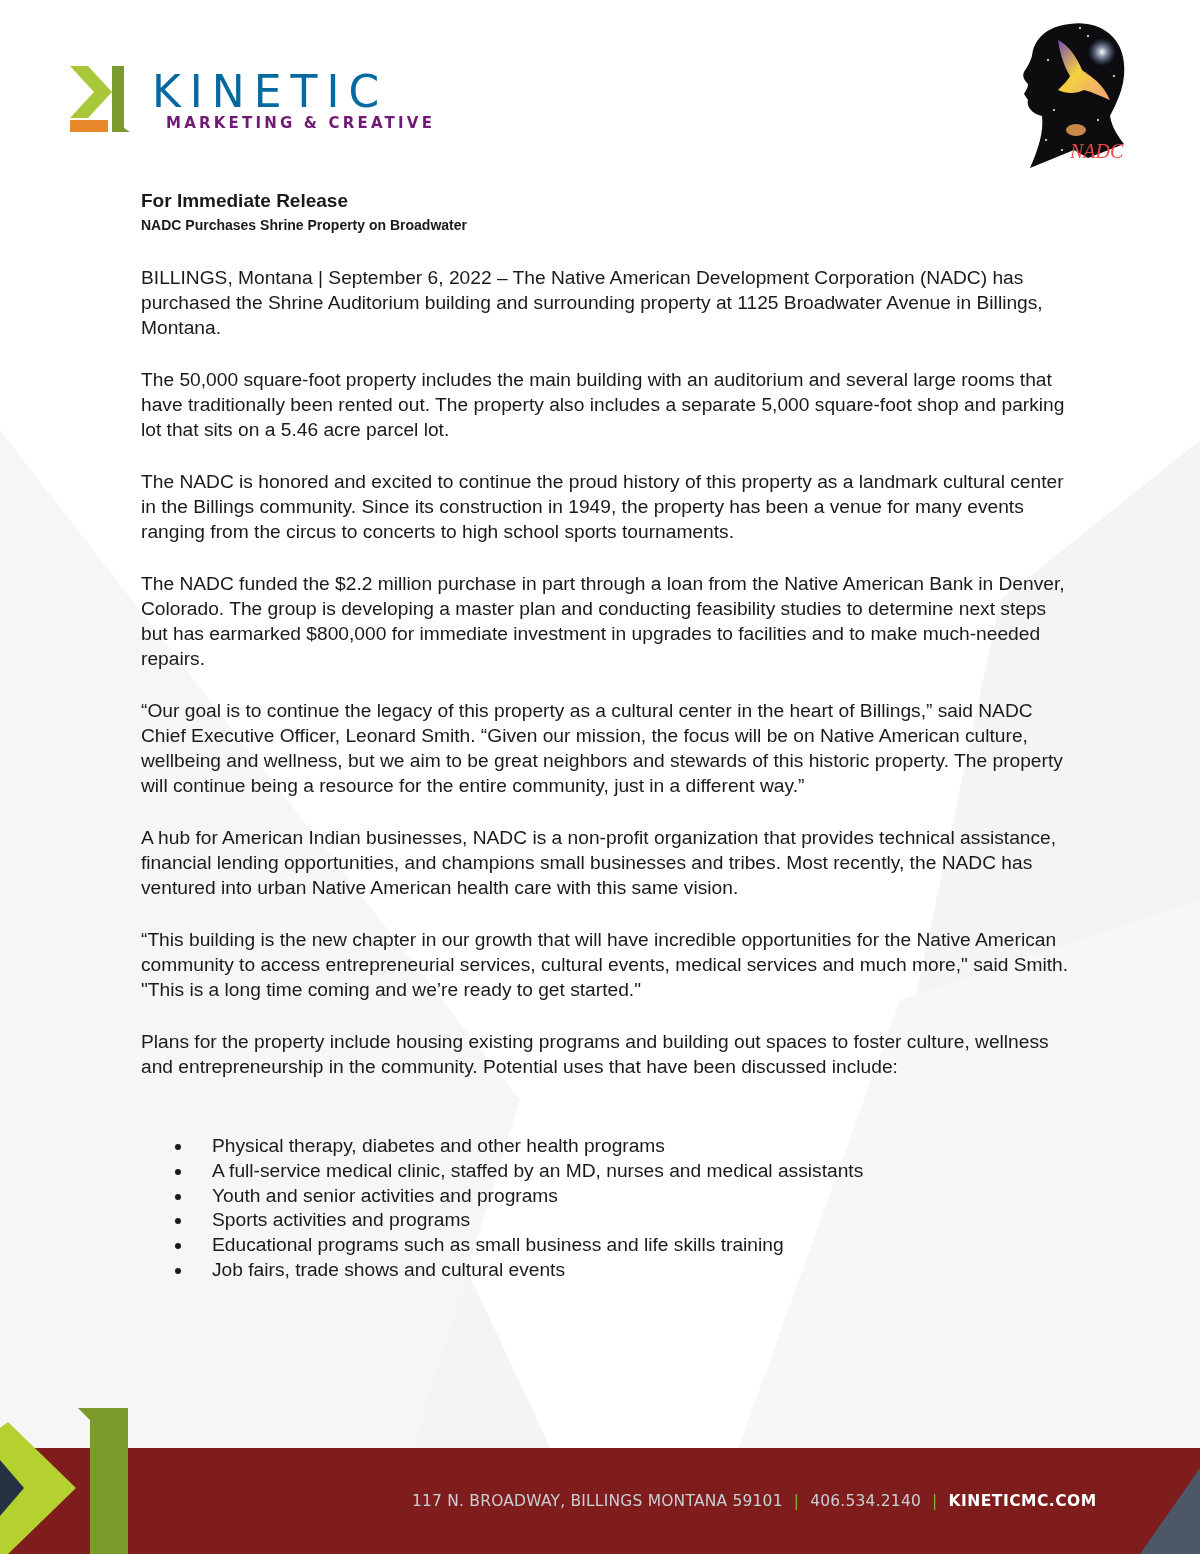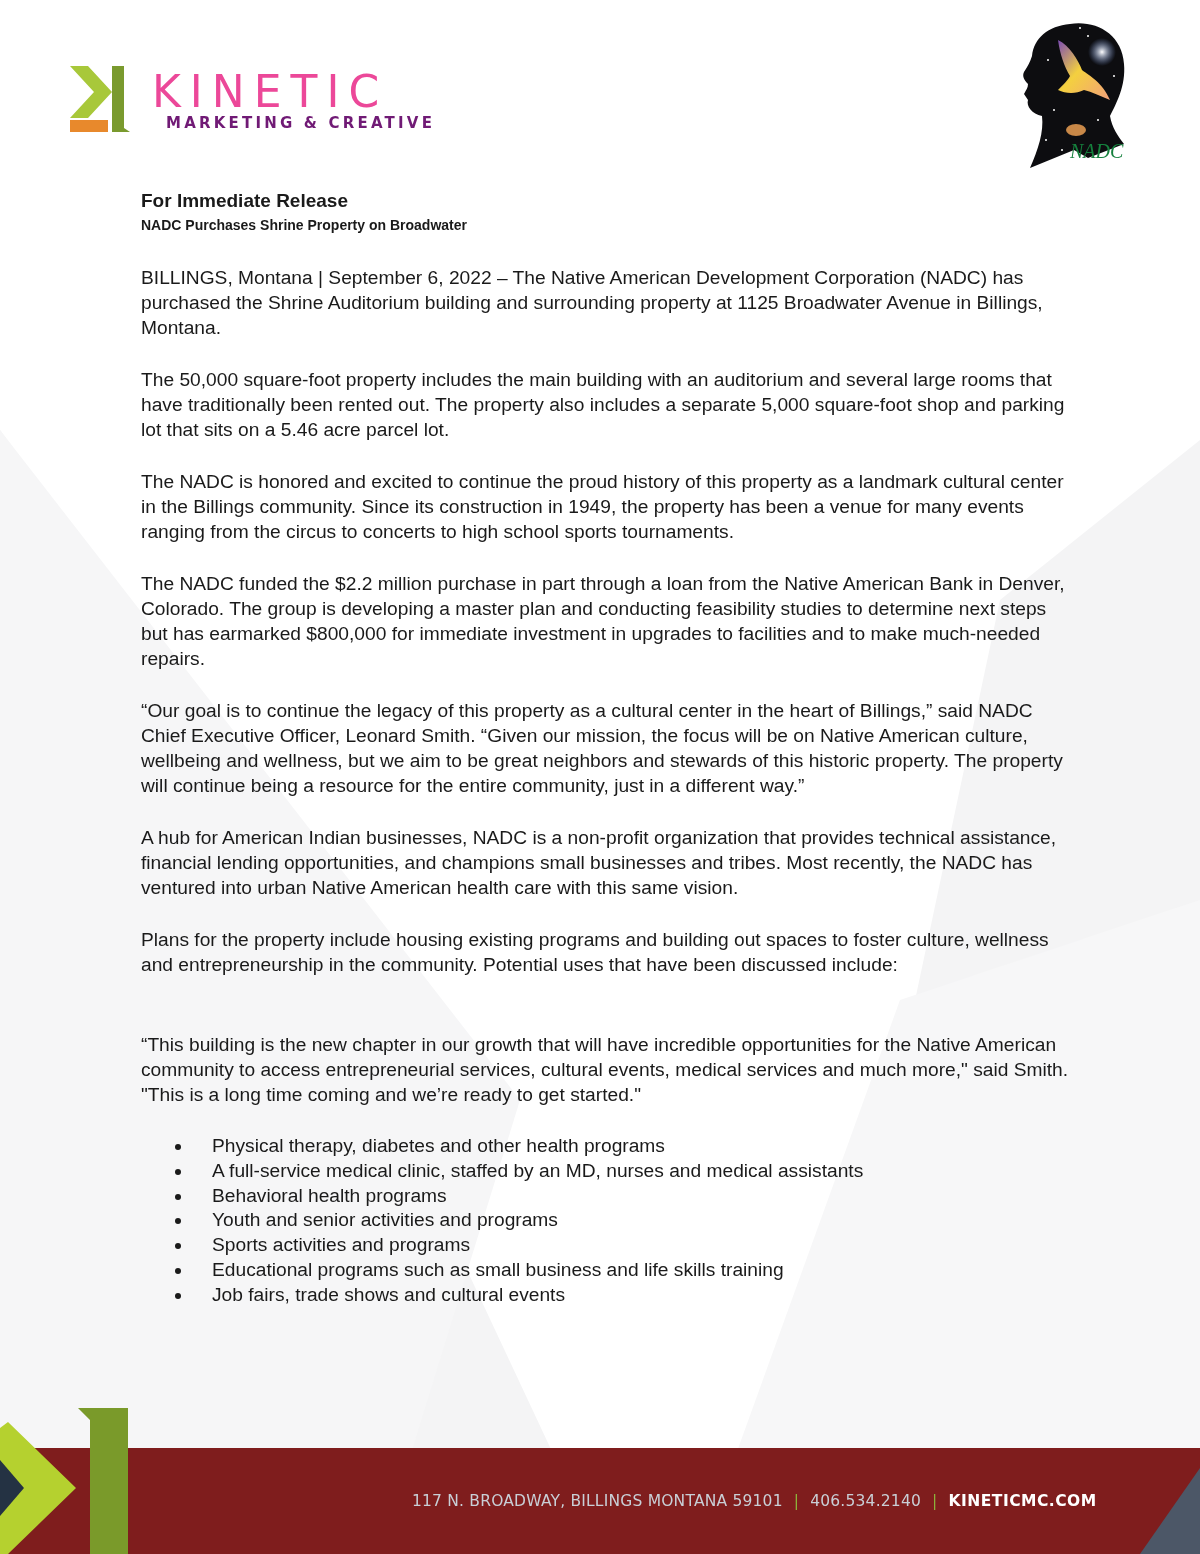--- a/index.html
+++ b/index.html
@@ -20,38 +20,38 @@
     
     .kinetic-logo {
       position: absolute; left: 68px; top: 64px;
       width: 380px; height: 72px;
     }
     .kinetic-mark { position: absolute; left: 0; top: 0; width: 64px; height: 70px; }
     .kinetic-word {
       position: absolute; left: 84px; top: 4px;
       font-family: "DejaVu Sans", sans-serif;
       font-size: 44px; letter-spacing: 9px;
-      color: #ec4899; font-weight: normal;
+      color: #0369a1; font-weight: normal;
       line-height: 48px;
     }
     .kinetic-sub {
       position: absolute; left: 98px; top: 50px;
       font-family: "DejaVu Sans", sans-serif;
       font-size: 15px; letter-spacing: 3.2px;
       color: #701a75; font-weight: bold;
     }
     .nadc-logo {
       position: absolute; left: 1018px; top: 20px;
       width: 120px; height: 150px;
     }
     .nadc-text {
       position: absolute; left: 52px; top: 120px;
       font-family: "Liberation Serif", serif;
       font-style: italic; font-size: 20px;
-      color: #15803d;
+      color: #ef4444;
     }
 
     
     .content {
       position: absolute; left: 141px; top: 188px; width: 930px;
       font-size: 19.2px; line-height: 25px;
     }
     .release { font-weight: bold; font-size: 19px; line-height: 25px; }
     .headline { font-weight: bold; font-size: 14px; margin-bottom: 27px; line-height: 25px; }
     .para { margin-bottom: 27px; }
@@ -138,26 +138,25 @@
 
 <div class="content">
   <div class="release">For Immediate Release</div>
   <div class="headline">NADC Purchases Shrine Property on Broadwater</div>
   <p class="para">BILLINGS, Montana | September 6, 2022 – The Native American Development Corporation (NADC) has purchased the Shrine Auditorium building and surrounding property at 1125 Broadwater Avenue in Billings, Montana.</p>
   <p class="para">The 50,000 square-foot property includes the main building with an auditorium and several large rooms that have traditionally been rented out. The property also includes a separate 5,000 square-foot shop and parking lot that sits on a 5.46 acre parcel lot.</p>
   <p class="para">The NADC is honored and excited to continue the proud history of this property as a landmark cultural center in the Billings community. Since its construction in 1949, the property has been a venue for many events ranging from the circus to concerts to high school sports tournaments.</p>
   <p class="para">The NADC funded the $2.2 million purchase in part through a loan from the Native American Bank in Denver, Colorado. The group is developing a master plan and conducting feasibility studies to determine next steps but has earmarked $800,000 for immediate investment in upgrades to facilities and to make much-needed repairs.</p>
   <p class="para">“Our goal is to continue the legacy of this property as a cultural center in the heart of Billings,” said NADC Chief Executive Officer, Leonard Smith. “Given our mission, the focus will be on Native American culture, wellbeing and wellness, but we aim to be great neighbors and stewards of this historic property. The property will continue being a resource for the entire community, just in a different way.”</p>
   <p class="para">A hub for American Indian businesses, NADC is a non-profit organization that provides technical assistance, financial lending opportunities, and champions small businesses and tribes. Most recently, the NADC has ventured into urban Native American health care with this same vision.</p>
+  <p class="para">“This building is the new chapter in our growth that will have incredible opportunities for the Native American community to access entrepreneurial services, cultural events, medical services and much more," said Smith. "This is a long time coming and we’re ready to get started."</p>
   <p class="para last">Plans for the property include housing existing programs and building out spaces to foster culture, wellness and entrepreneurship in the community. Potential uses that have been discussed include:</p>
-  <p class="para">“This building is the new chapter in our growth that will have incredible opportunities for the Native American community to access entrepreneurial services, cultural events, medical services and much more," said Smith. "This is a long time coming and we’re ready to get started."</p>
   <ul class="bullets">
     <li><span class="dot"></span><span>Physical therapy, diabetes and other health programs</span></li>
     <li><span class="dot"></span><span>A full-service medical clinic, staffed by an MD, nurses and medical assistants</span></li>
-    <li><span class="dot"></span><span>Behavioral health programs</span></li>
     <li><span class="dot"></span><span>Youth and senior activities and programs</span></li>
     <li><span class="dot"></span><span>Sports activities and programs</span></li>
     <li><span class="dot"></span><span>Educational programs such as small business and life skills training</span></li>
     <li><span class="dot"></span><span>Job fairs, trade shows and cultural events</span></li>
   </ul>
 </div>
 
 <div class="footer">
   <svg class="footer-corner" width="80" height="106" viewBox="0 0 80 106">
     <polygon points="80,20 80,106 20,106" fill="#4c5767"></polygon>

